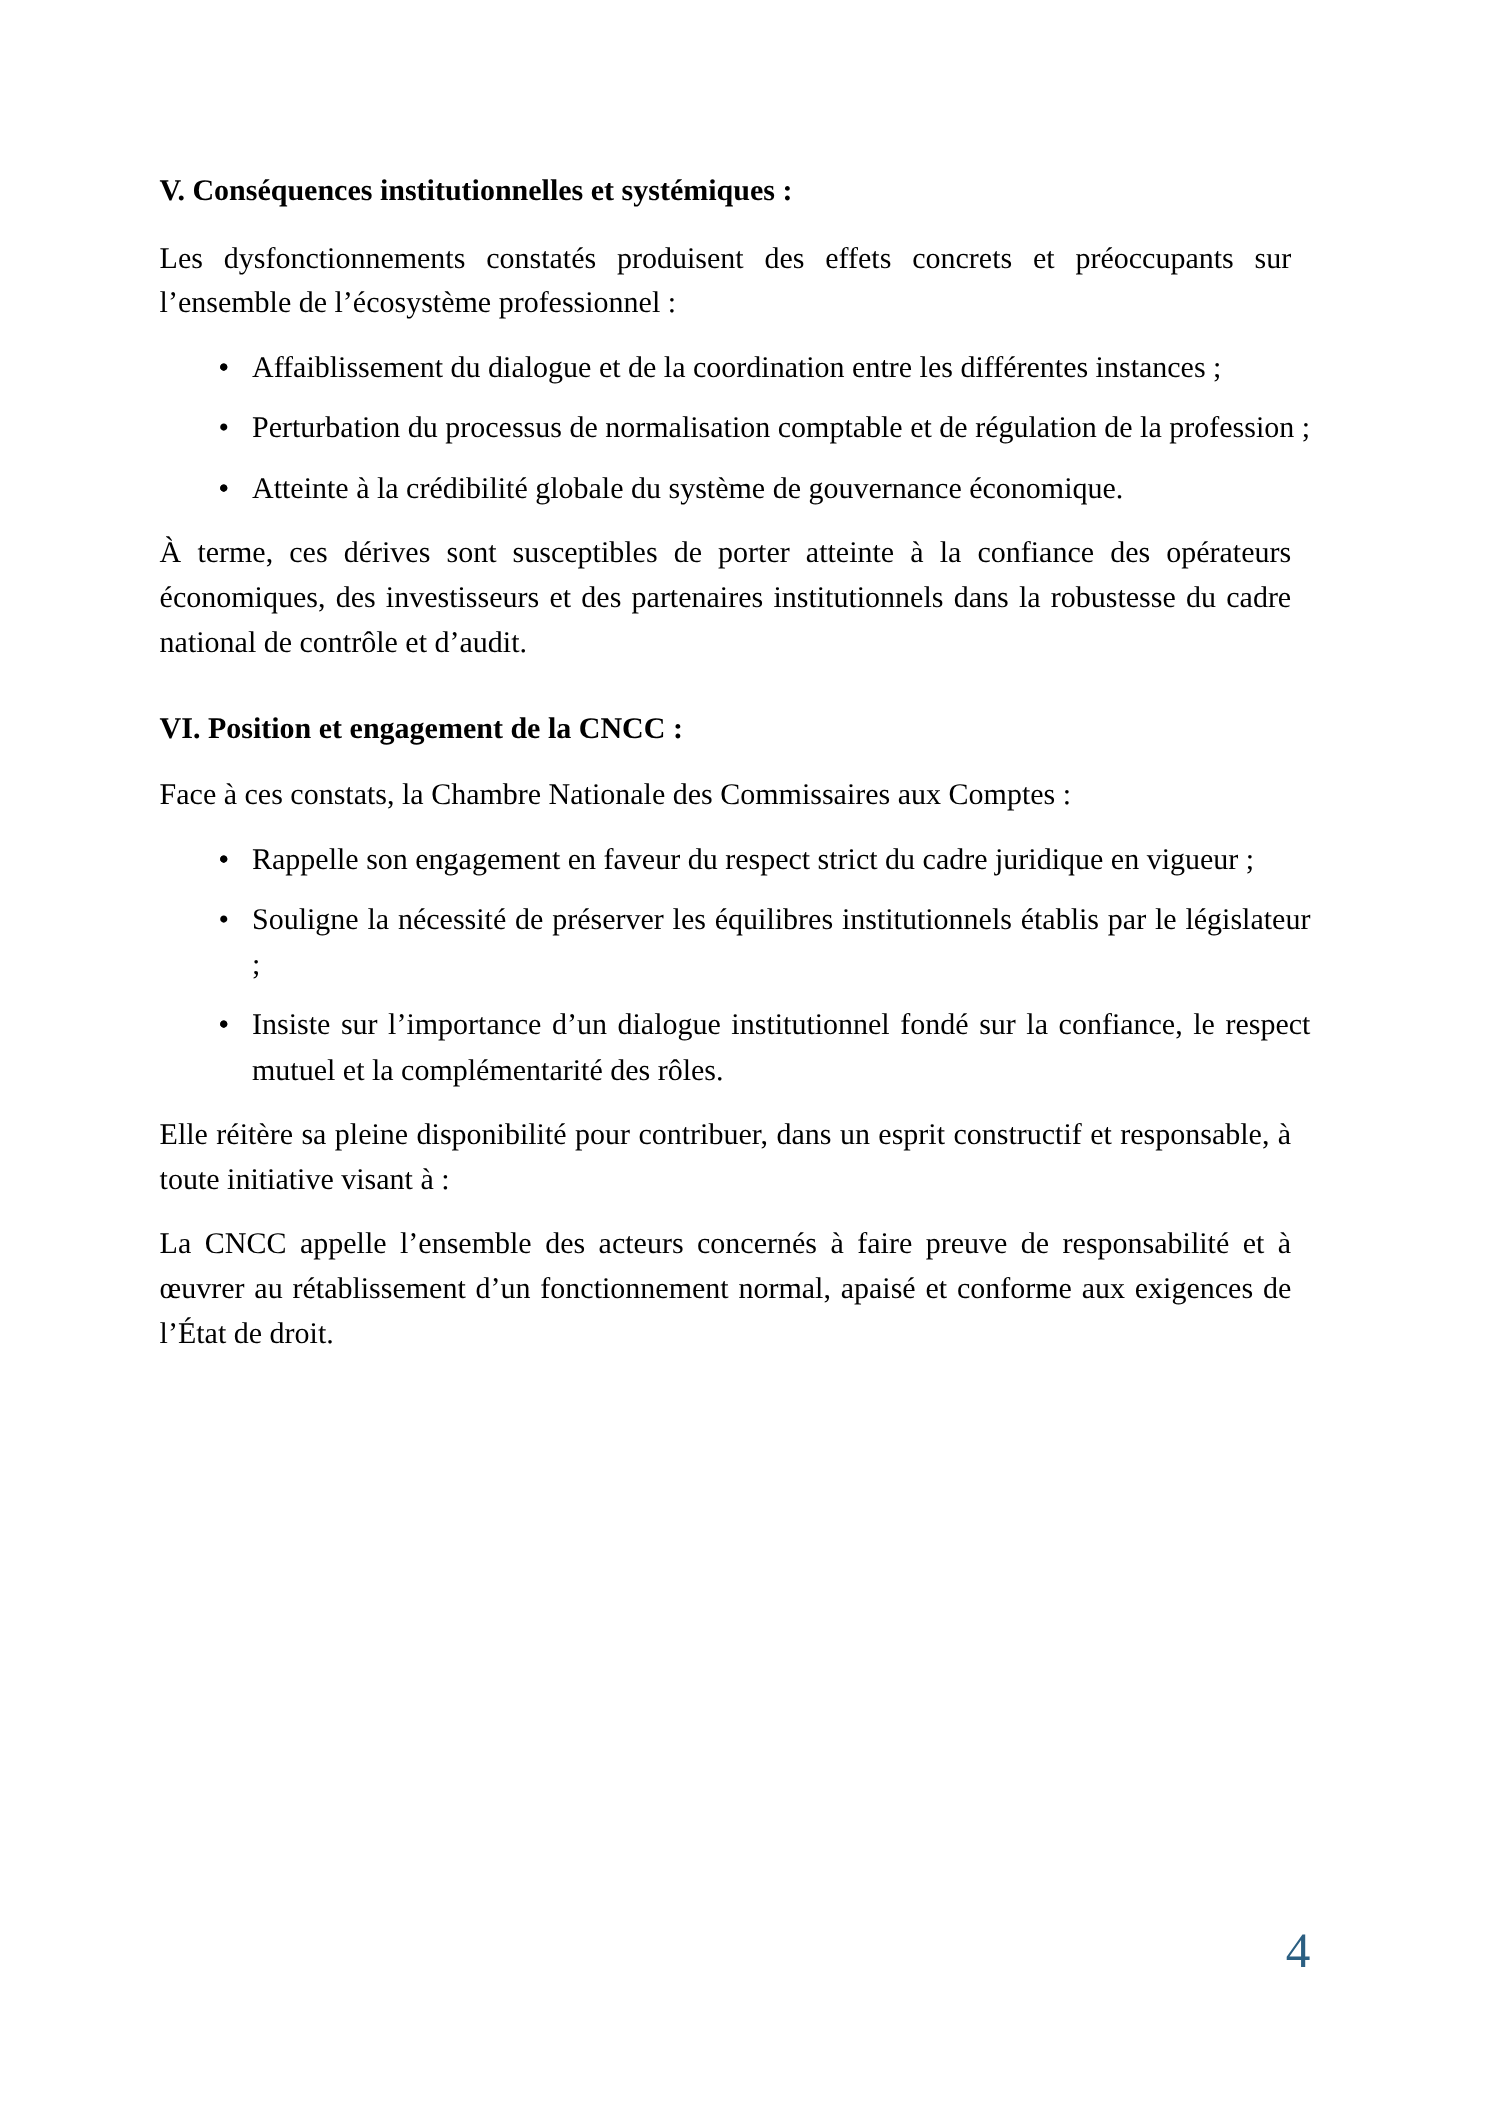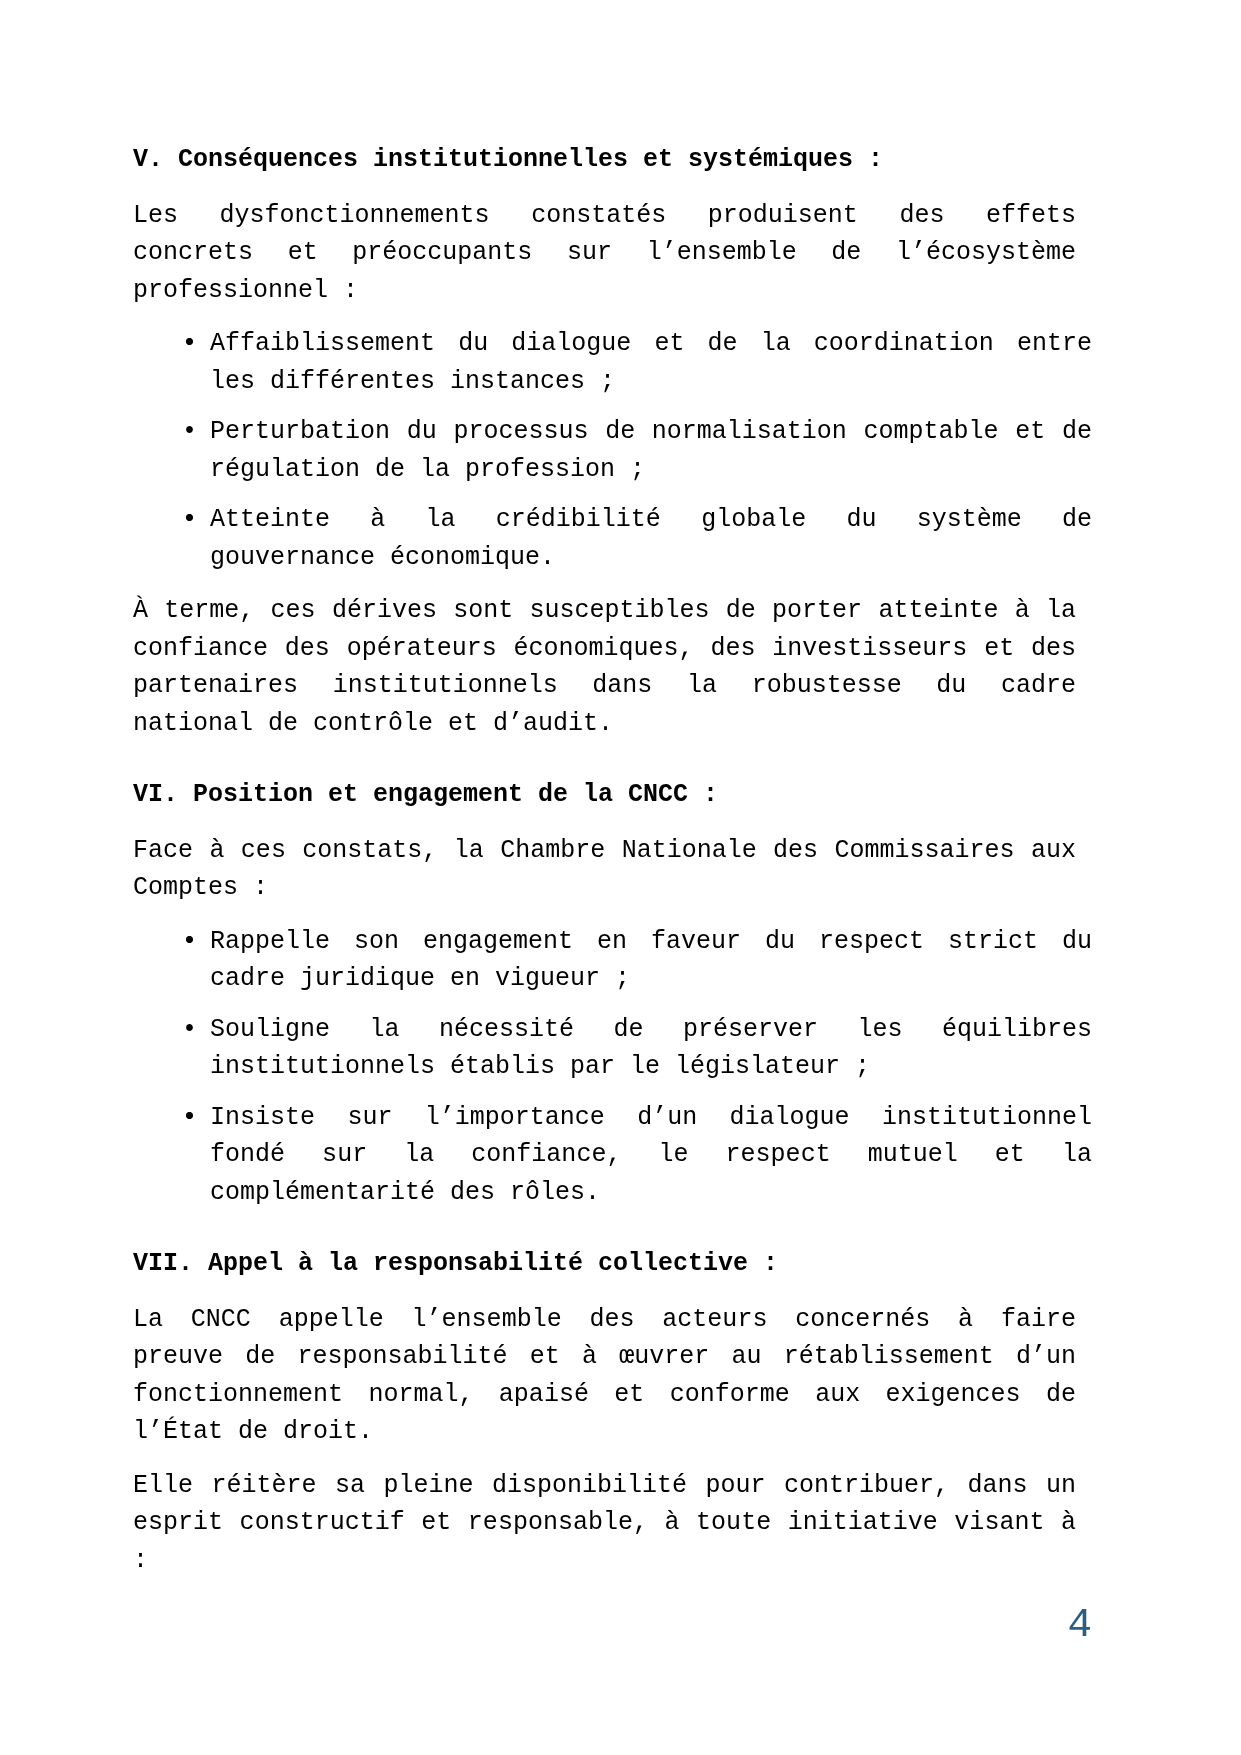--- a/index.html
+++ b/index.html
@@ -4,21 +4,21 @@
 <title>Document page 4</title>
 <style>
   * { margin: 0; padding: 0; box-sizing: border-box; }
   html, body { background: #ffffff; }
   .page {
     position: relative;
     width: 1241px;
     height: 1755px;
     background: #ffffff;
     color: #000000;
-    font-family: Liberation Mono, monospace;
+    font-family: Liberation Serif, serif;
     font-size: 25px;
     line-height: 37.5px;
     overflow: hidden;
   }
   .content {
     position: absolute;
     left: 133px;
     top: 141px;
     width: 959px;
   }
@@ -86,21 +86,20 @@
       <ul class="bullets">
         <li><span class="marker">•</span></li>
         <li><span class="marker">•</span><span>Rappelle son engagement en faveur du respect strict du cadre juridique en vigueur ;</span></li>
         <li><span class="marker">•</span><span>Souligne la nécessité de préserver les équilibres institutionnels établis par le législateur ;</span></li>
         <li><span class="marker">•</span></li>
         <li><span class="marker">•</span><span>Insiste sur l’importance d’un dialogue institutionnel fondé sur la confiance, le respect mutuel et la complémentarité des rôles.</span></li>
       </ul>
     </section>
 
     <section>
-      <h2 class="spaced">VII. Appel à la responsabilité collective :</h2>
+      <p>Elle réitère sa pleine disponibilité pour contribuer, dans un esprit constructif et responsable, à toute initiative visant à :</p>
       <p>La CNCC appelle l’ensemble des acteurs concernés à faire preuve de responsabilité et à œuvrer au rétablissement d’un fonctionnement normal, apaisé et conforme aux exigences de l’État de droit.</p>
-      <p>Elle réitère sa pleine disponibilité pour contribuer, dans un esprit constructif et responsable, à toute initiative visant à :</p>
     </section>
 
   </div>
 
   <div class="page-number">4</div>
 </div>
 
 </body></html>

